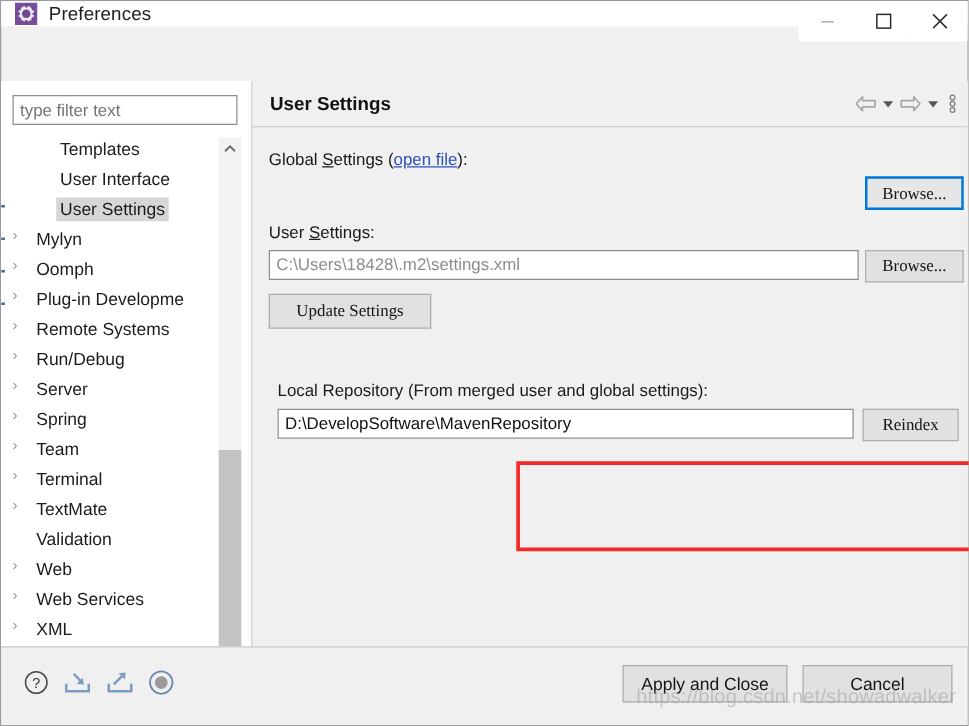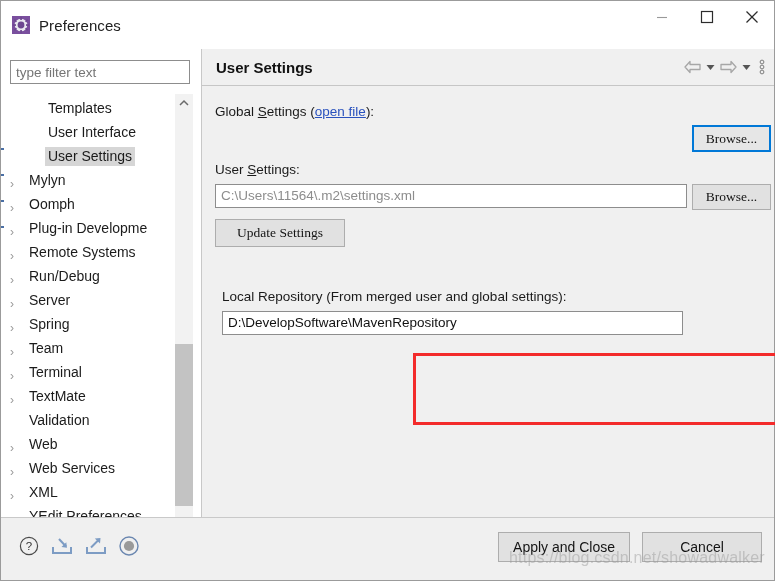--- a/index.html
+++ b/index.html
@@ -24,21 +24,21 @@
     height: 581px;
     background: #f0f0f0;
     border: 1px solid #9b9b9b;
     box-sizing: border-box;
     display: flex;
     flex-direction: column;
   }
 
   
   #titlebar {
-    height: 48px;
+    height: 20px;
     background: #ffffff;
     display: flex;
     align-items: center;
     flex: 0 0 auto;
     position: relative;
   }
   #title-icon {
     width: 18px; height: 18px;
     margin-left: 11px;
     margin-right: 9px;
@@ -65,20 +65,21 @@
     background: #ffffff;
   }
   .winbtn svg { display: block; }
 
   
   #content {
     flex: 1 1 auto;
     display: flex;
     position: relative;
     background: #ffffff;
+    margin-top: 44px;
   }
 
   
   #leftpane {
     width: 200px;
     flex: 0 0 200px;
     position: relative;
     background: #ffffff;
   }
   #filter-input {
@@ -101,21 +102,21 @@
     left: 3px;
     top: 45px;
     width: 168px;
     height: 440px;
     overflow: hidden;
     background: #ffffff;
   }
   .tree-item {
     height: 24px;
     display: flex;
-    align-items: flex-end;
+    align-items: flex-start;
     white-space: nowrap;
     font-size: 14px;
     color: #1b1b1b;
     padding-left: 6px;
     box-sizing: border-box;
   }
   .tree-item .chev {
     width: 16px;
     flex: 0 0 16px;
     color: #9a9a9a;
@@ -550,26 +551,27 @@
       <div id="page-body">
 
         <div class="field-label" style="left:13px; top:18px;">
           <span>Global </span><u>S</u><span>ettings (</span><span class="link">open file</span><span>):</span>
         </div>
         <div class="btn focused" style="left:490px; top:39px; width:79px; height:27px;">Browse...</div>
 
         <div class="field-label" style="left:13px; top:76px;">
           <span>User </span><u>S</u><span>ettings:</span>
         </div>
-        <div class="txtinput muted" style="left:13px; top:98px; width:472px;">C:\Users\11564\.m2\settings.xml</div>
+        <div class="txtinput muted" style="left:13px; top:98px; width:472px;">C:\Users\18428\.m2\settings.xml</div>
         <div class="btn" style="left:490px; top:98px; width:79px;">Browse...</div>
         <div class="btn" style="left:13px; top:133px; width:130px; height:28px;">Update Settings</div>
 
         <div class="field-label" style="left:20px; top:203px;">Local Repository (From merged user and global settings):</div>
         <div class="txtinput" style="left:20px; top:225px; width:461px;">D:\DevelopSoftware\MavenRepository</div>
+        <div class="btn" style="left:488px; top:225px; width:77px;">Reindex</div>
 
         <div id="redbox" style="border-color: rgb(243, 43, 43);"></div>
 
         <div class="btn" style="left:323px; top:432px; width:131px; height:29px;">Restore Defaults</div>
         <div class="btn" style="left:462px; top:432px; width:104px; height:29px;">Apply</div>
 
         <div id="panel-sep"></div>
       </div>
     </div>
   </div>

